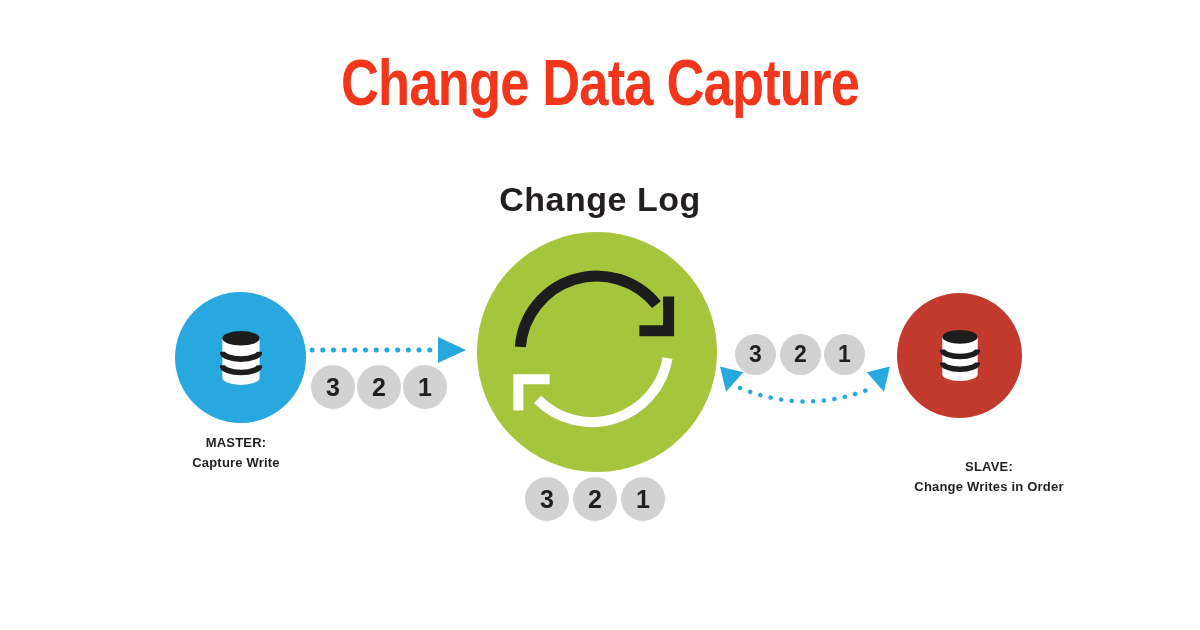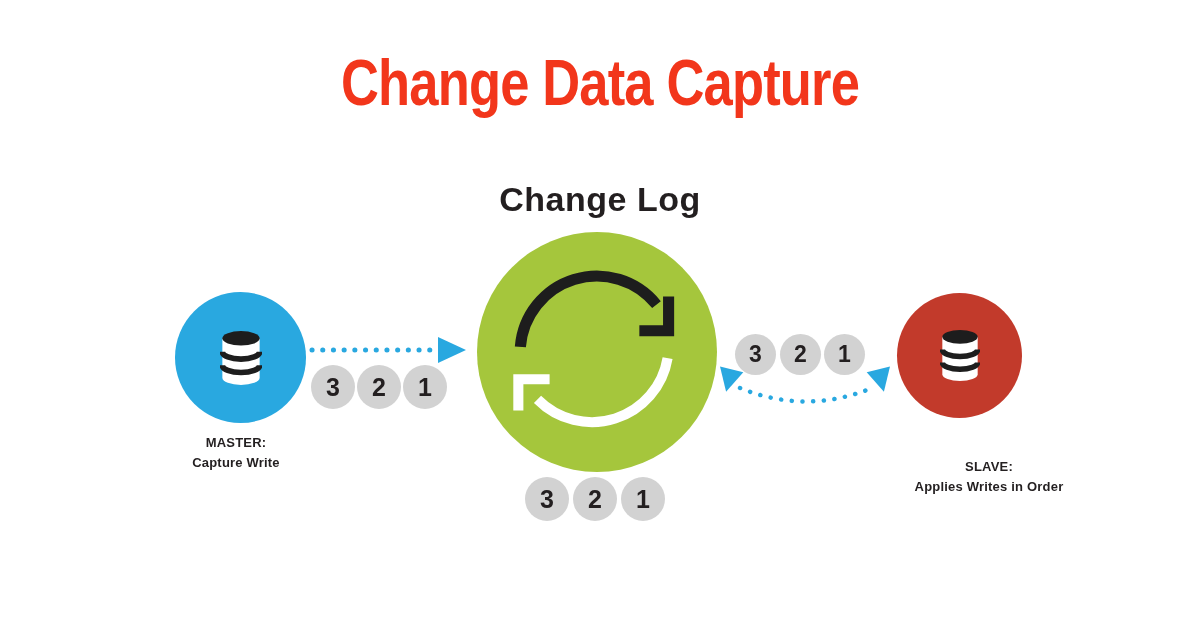--- a/index.html
+++ b/index.html
@@ -106,21 +106,21 @@
       <path class="db-stripe" d="M2 35 a18 7 0 0 0 36 0"></path>
     </svg>
   </div>
 
   <div class="node-label master">
     <div>MASTER:</div>
     <div>Capture Write</div>
   </div>
   <div class="node-label slave">
     <div>SLAVE:</div>
-    <div>Applies Writes in Order</div>
+    <div>Change Writes in Order</div>
   </div>
 
   <div class="badge md" style="left:311px;top:365px">3</div>
   <div class="badge md" style="left:357px;top:365px">2</div>
   <div class="badge md" style="left:403px;top:365px">1</div>
 
   <div class="badge sm" style="left:735px;top:334px">3</div>
   <div class="badge sm" style="left:780px;top:334px">2</div>
   <div class="badge sm" style="left:824px;top:334px">1</div>
 

